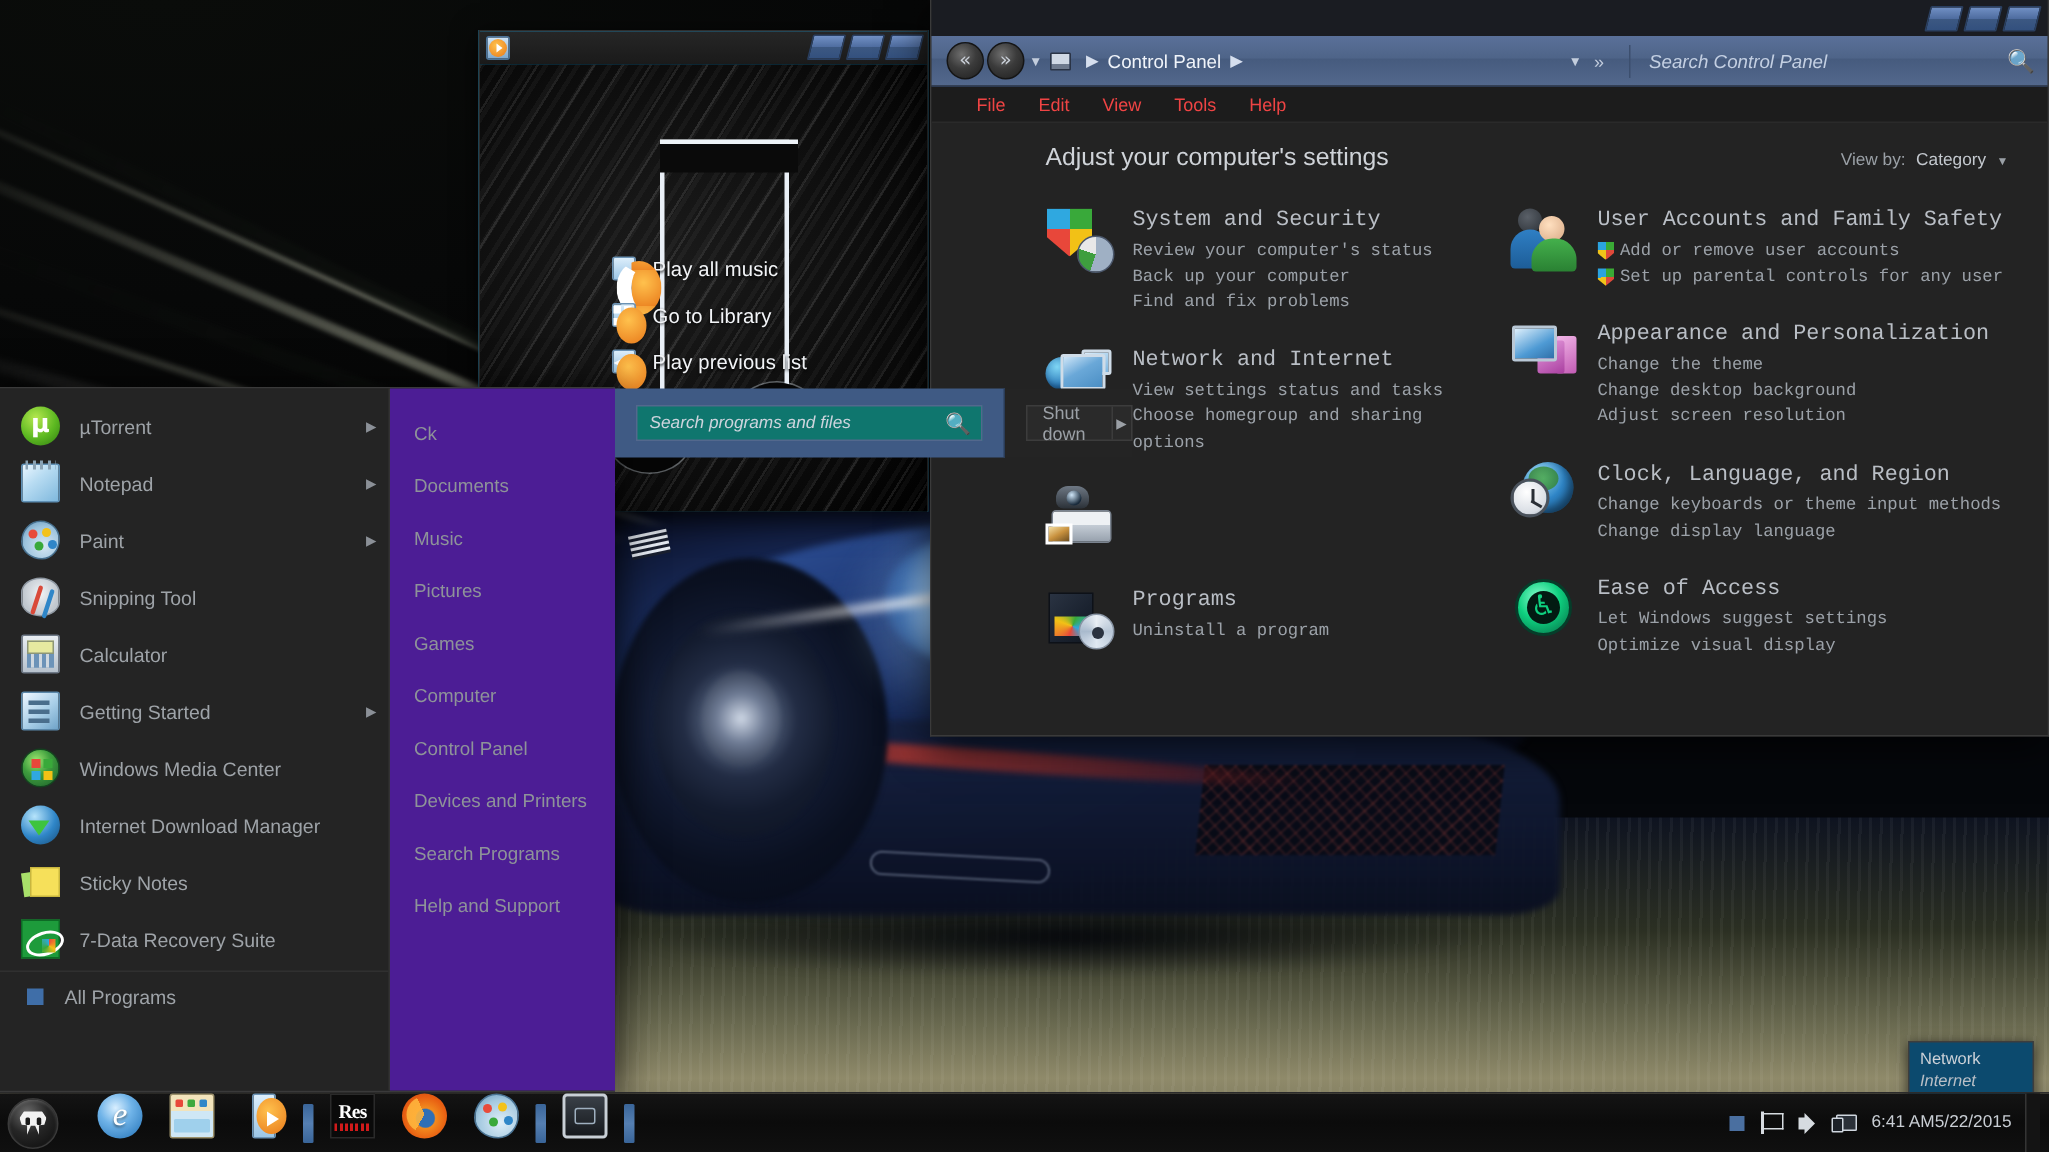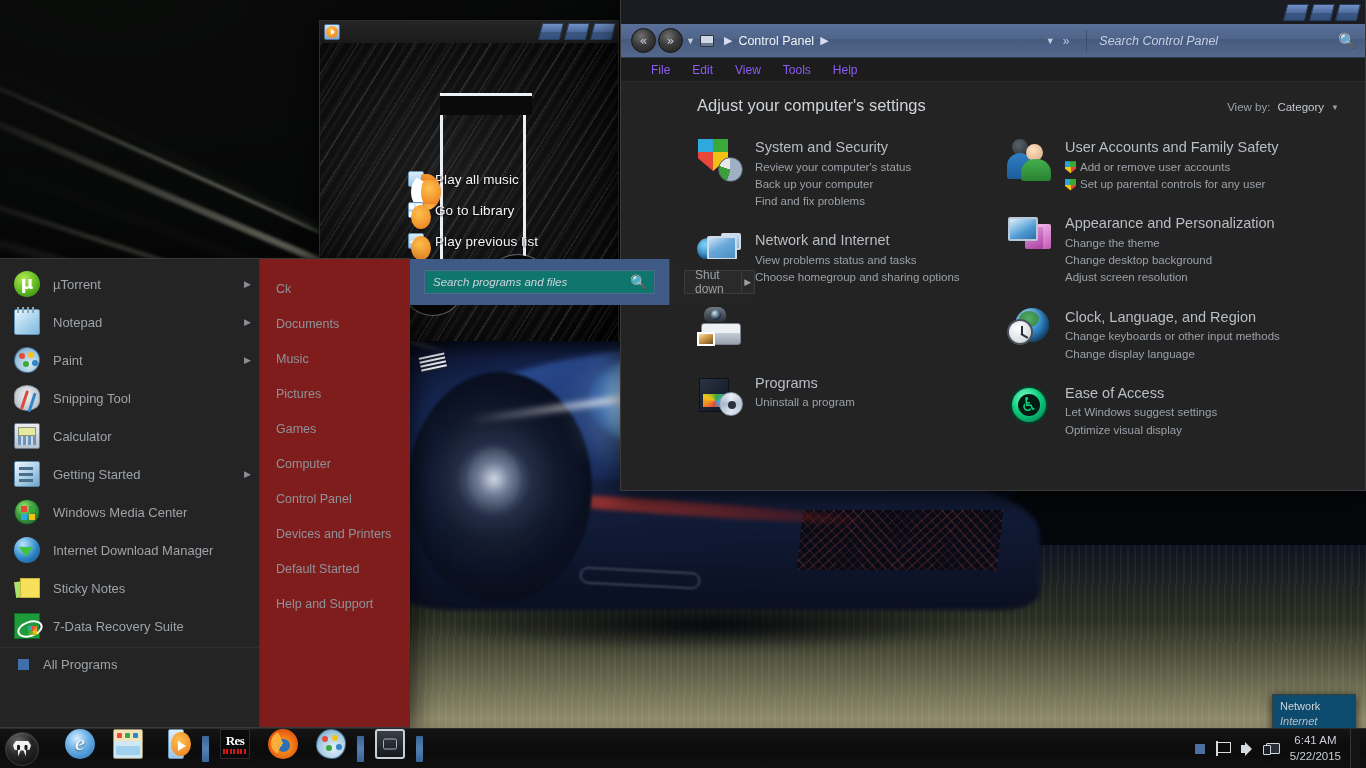--- a/index.html
+++ b/index.html
@@ -225,35 +225,35 @@
     border-left: 1px solid #3c4f6e; margin-left: 12px; padding-left: 12px;
     color: #cfd9e8; font-style: italic; font-size: 12.5px; outline: none;
     font-family: "Liberation Sans", sans-serif;
   }
   #cp-search::placeholder { color: #c3cfe2; font-style: italic; opacity: 1; }
   .search-mag { margin: 0 8px 0 2px; color: #c6d2e4; font-size: 15px; }
   #cp-menubar {
     height: 24px; background: #1c1c1c; display: flex; align-items: center;
     padding-left: 30px; gap: 22px; border-bottom: 1px solid #2a2a2a;
   }
-  #cp-menubar span { color: #8b5cf6; font-size: 12px; }
+  #cp-menubar span { color: #ef4444; font-size: 12px; }
   #cp-content { position: relative; height: 408px; background: #232323; overflow: hidden; }
   #cp-header {
     display: flex; align-items: baseline; padding: 14px 26px 0 76px;
   }
   #cp-title { color: #cfd3d8; font-size: 16.5px; font-weight: normal; }
   .viewby { margin-left: auto; display: flex; align-items: center; gap: 7px; }
   .viewby .lbl { color: #9aa0a6; font-size: 11.5px; }
   .viewby .val { color: #c3c8ce; font-size: 11.5px; }
   .viewby .car { color: #9aa0a6; font-size: 8px; }
   #cp-grid {
     display: grid; grid-template-columns: 300px 1fr; column-gap: 10px;
     padding: 22px 20px 0 76px;
   }
-  .cat { display: flex; gap: 12px; margin-bottom: 20px; }
+  .cat { display: flex; gap: 12px; margin-bottom: 20px; font-family: Liberation Mono, monospace; }
   .cat-icon { width: 46px; height: 46px; flex: 0 0 46px; position: relative; }
   .cat-text { padding-top: 2px; }
   .cat-title { color: #b9bec5; font-size: 14.5px; margin-bottom: 3px; line-height: 1.15; }
   .cat-link { color: #9ba1a8; font-size: 11.5px; line-height: 1.5; display: flex; align-items: center; gap: 4px; }
   .shield-mini {
     width: 11px; height: 12px; flex: 0 0 11px;
     background: conic-gradient(from 180deg at 50% 50%, #f0c419 0 25%, #2ba3df 25% 50%, #3aaa35 50% 75%, #e0493a 75% 100%);
     clip-path: polygon(50% 100%, 0% 62%, 0% 0%, 100% 0%, 100% 62%);
   }
 
@@ -406,21 +406,21 @@
   .sm-item .label { color: #9ea3a8; font-size: 13px; }
   .sm-item .arrow { margin-left: auto; color: #8b9097; font-size: 9px; }
   .sm-ic { width: 26px; height: 26px; flex: 0 0 26px; position: relative; }
   #sm-allprograms {
     height: 34px; display: flex; align-items: center; gap: 14px; padding: 0 8px 0 18px;
     border-top: 1px solid #303030; margin-top: 2px;
   }
   #sm-allprograms .sq { width: 11px; height: 11px; background: #3f6ea8; }
   #sm-allprograms .label { color: #9ea3a8; font-size: 13px; }
   #sm-right {
-    width: 150px; background: #7f1d1d; padding-top: 12px;
+    width: 150px; background: #4c1d95; padding-top: 12px;
     display: flex; flex-direction: column;
   }
   .sm-ritem {
     height: 35px; display: flex; align-items: center; padding-left: 16px;
     color: #8e9399; font-size: 12.5px; cursor: default;
   }
   #sm-bottom { height: 46px; display: flex; align-items: stretch; flex: 0 0 46px; }
   #sm-searchwrap {
     width: 260px; background: #3f5a84; display: flex; align-items: center;
     padding: 0 14px; border-right: 1px solid #2a3c58;
@@ -560,21 +560,21 @@
   .tray-spk { width:15px; height:14px; position:relative; }
   .tray-spk::before { content:""; position:absolute; left:1px; top:3px; width:5px; height:8px; background:#d6dbe0; }
   .tray-spk::after { content:""; position:absolute; left:5px; top:0px; width:0;height:0;
     border-top:7px solid transparent; border-bottom:7px solid transparent; border-left:7px solid #d6dbe0; }
   .tray-net { width:17px; height:14px; position:relative; }
   .tray-net::before { content:""; position:absolute; right:0; top:1px; width:12px; height:9px;
     border:1.5px solid #cfd6de; border-radius:1px; background:#2a3038; }
   .tray-net::after { content:""; position:absolute; left:0; top:3px; width:6px; height:8px;
     border:1.5px solid #cfd6de; border-radius:1px; background:#1c2128; }
   #clock {
-    display: flex; flex-direction: column; align-items: center; justify-content: flex-start;
+    display: flex; flex-direction: row; align-items: center; justify-content: flex-start;
     padding: 0 9px 0 6px; line-height: 1.35;
   }
   #clock div { color: #c9ced4; font-size: 11.5px; }
   #showdesktop { width: 10px; height: 40px; border-left: 1px solid #343434; background:#141414; }
 
   
   #tooltip {
     position: absolute; left: 1272px; top: 694px; width: 84px; padding: 4px 7px 5px 7px;
     background: #0c4a6e; border: 1px solid #3d3d3d; border-bottom: none;
     box-shadow: 0 2px 8px rgba(0,0,0,.7);
@@ -741,21 +741,21 @@
           <div class="cat">
             <div class="cat-icon ic-net">
               <div class="base"></div>
                 <div class="globe"></div>
                 <div class="mon2"></div>
                 <div class="mon"></div>
             </div>
             <div class="cat-text">
               <div class="cat-title">Network and Internet</div>
               <div class="cat-link">
-                  <span>View problems status and tasks</span>
+                  <span>View settings status and tasks</span>
                 </div>
               <div class="cat-link">
                   <span>Choose homegroup and sharing options</span>
                 </div>
             </div>
           </div>
 
           <div class="cat">
             <div class="cat-icon ic-hw">
               <div class="cam"></div>
@@ -822,21 +822,21 @@
           </div>
 
           <div class="cat">
             <div class="cat-icon ic-clock">
               <div class="globe"></div>
                 <div class="face"></div>
             </div>
             <div class="cat-text">
               <div class="cat-title">Clock, Language, and Region</div>
               <div class="cat-link">
-                  <span>Change keyboards or other input methods</span>
+                  <span>Change keyboards or theme input methods</span>
                 </div>
               <div class="cat-link">
                   <span>Change display language</span>
                 </div>
             </div>
           </div>
 
           <div class="cat">
             <div class="cat-icon ic-ease">
               <div class="ring">
@@ -914,21 +914,21 @@
 
       <div id="sm-right">
         <div class="sm-ritem">Ck</div>
         <div class="sm-ritem">Documents</div>
         <div class="sm-ritem">Music</div>
         <div class="sm-ritem">Pictures</div>
         <div class="sm-ritem">Games</div>
         <div class="sm-ritem">Computer</div>
         <div class="sm-ritem">Control Panel</div>
         <div class="sm-ritem">Devices and Printers</div>
-        <div class="sm-ritem">Default Started</div>
+        <div class="sm-ritem">Search Programs</div>
         <div class="sm-ritem">Help and Support</div>
       </div>
     </div>
 
     <div id="sm-bottom">
       <div id="sm-searchwrap">
         <div id="sm-searchbox">
           <input id="sm-searchinput" type="text" placeholder="Search programs and files" style="">
           <span class="sm-mag">🔍</span>
         </div>

